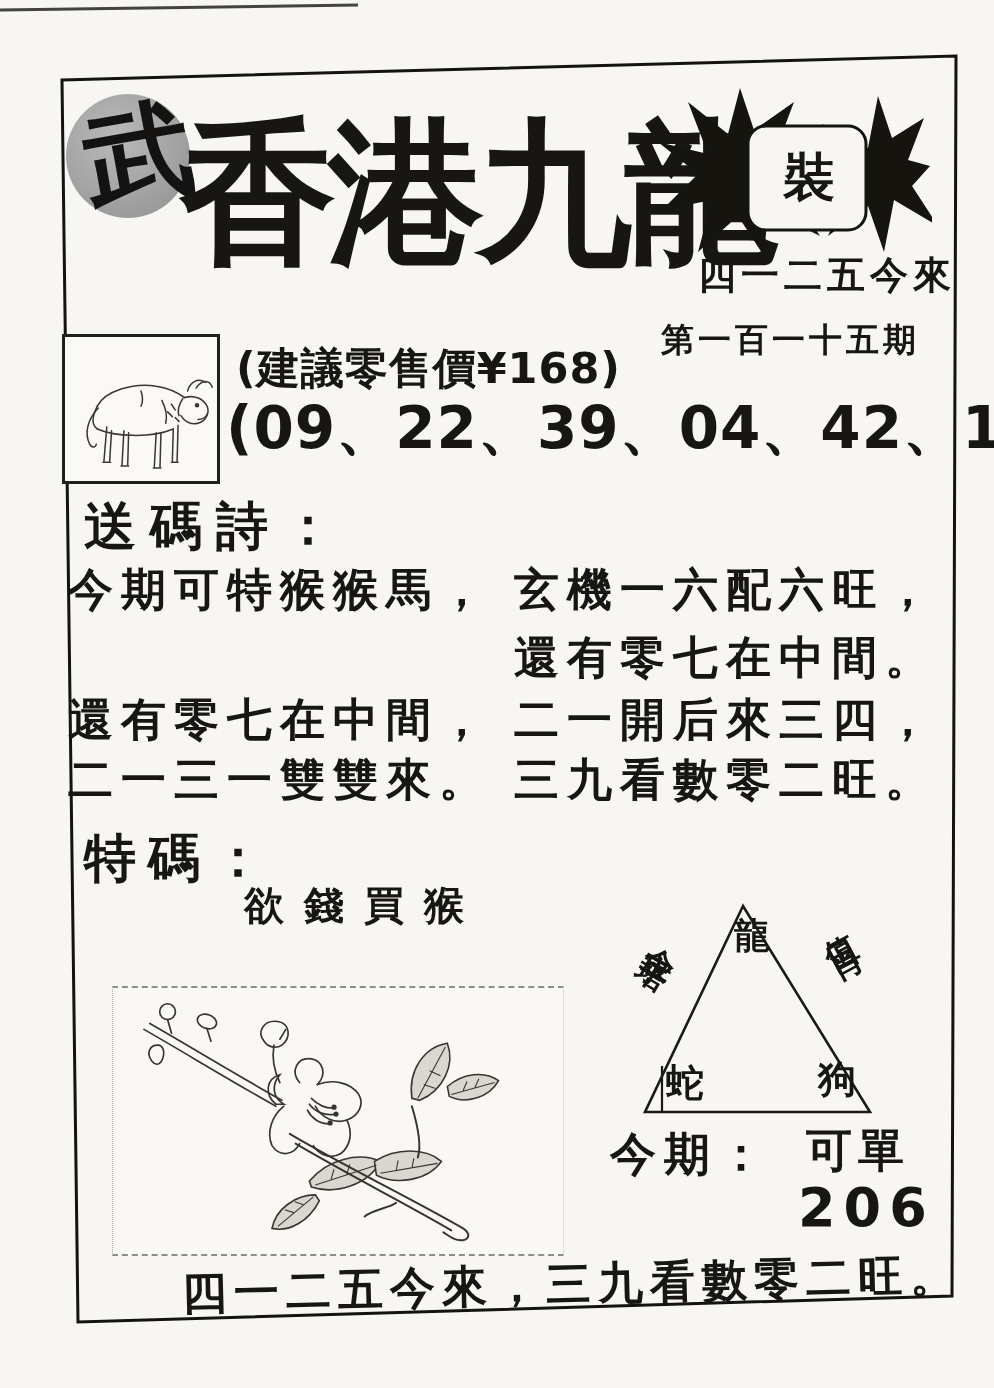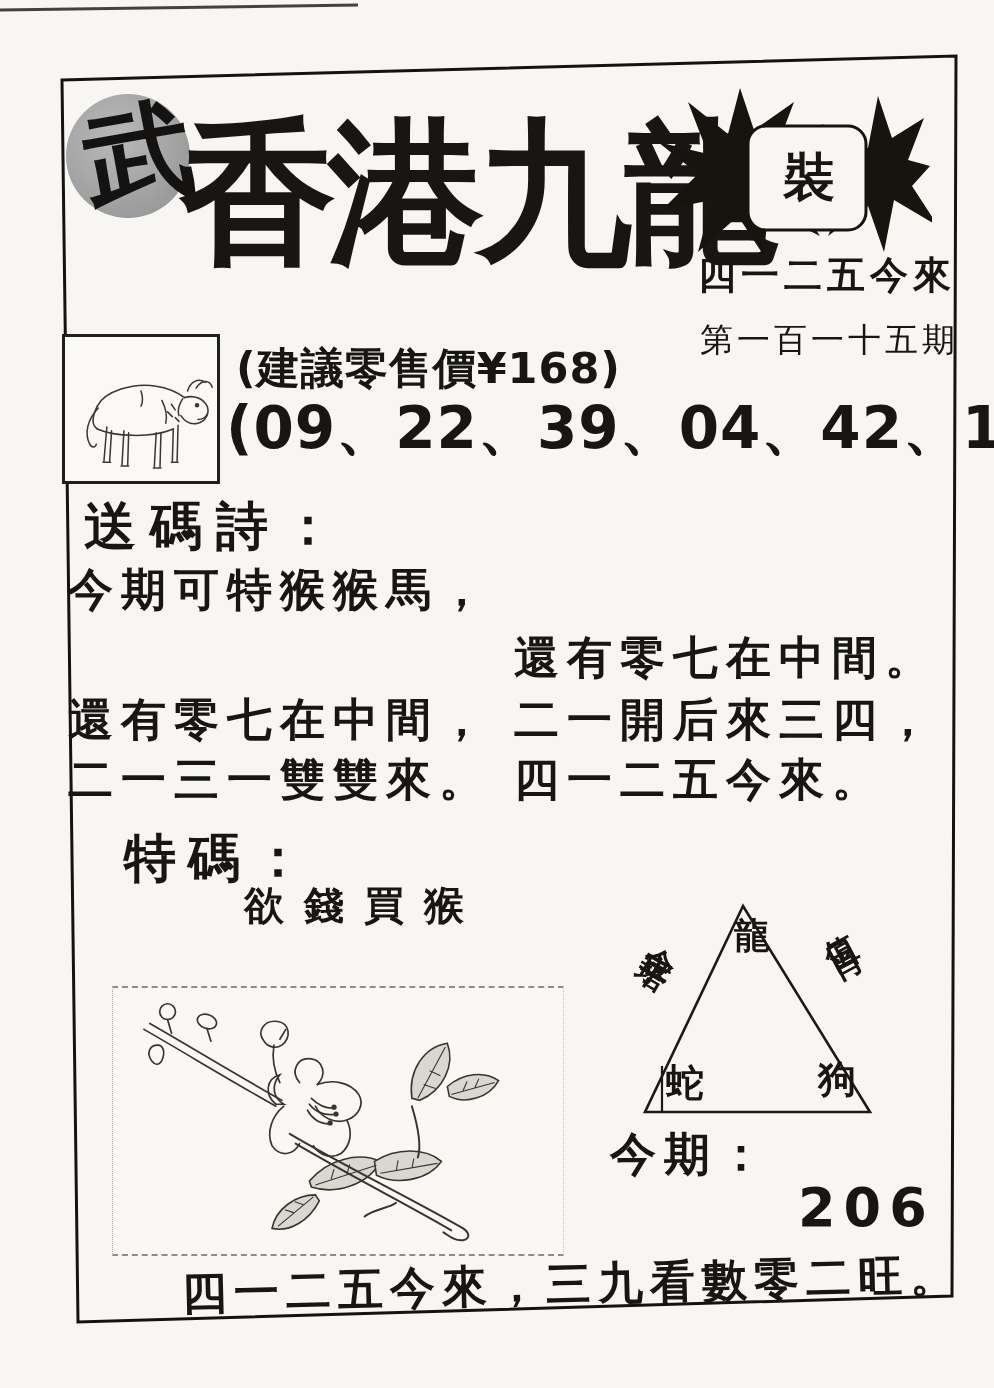--- a/index.html
+++ b/index.html
@@ -25,35 +25,35 @@
     font-weight:800;letter-spacing:-8px;white-space:nowrap;
   }
   .burst-svg{left:652px;top:84px;}
   .pack-label{
     left:750px;top:126px;width:118px;height:104px;
     display:flex;align-items:center;justify-content:center;
     font-size:52px;font-weight:800;
   }
   .subtitle{left:698px;top:250px;font-size:38px;font-weight:800;letter-spacing:5px;white-space:nowrap;}
   .price-line{left:236px;top:304px;font-size:43px;font-weight:600;letter-spacing:1px;white-space:nowrap;margin-top:36px;}
-  .issue-line{left:700px;top:318px;font-size:33px;font-weight:400;letter-spacing:4px;white-space:nowrap;}
+  .issue-line{left:661px;top:318px;font-size:33px;font-weight:700;letter-spacing:4px;white-space:nowrap;}
   
   .ox-box{
     left:62px;top:334px;width:158px;height:150px;background:#faf9f6;
     border:3px solid #20201e;box-sizing:border-box;
   }
   .numbers-line{left:226px;top:390px;font-size:58px;font-weight:600;letter-spacing:1px;white-space:nowrap;}
   
   .poem-header{left:84px;top:492px;font-size:52px;font-weight:800;letter-spacing:14px;white-space:nowrap;}
   .poem-line{font-size:45px;font-weight:700;white-space:nowrap;letter-spacing:8px;width:430px;}
   .pl{left:68px;}
   .pr{left:514px;}
   .row1{top:560px;} .row2{top:628px;} .row3{top:690px;} .row4{top:750px;}
   
-  .special-header{left:84px;top:824px;font-size:52px;font-weight:800;letter-spacing:12px;white-space:nowrap;margin-left:40px;}
+  .special-header{left:84px;top:824px;font-size:52px;font-weight:800;letter-spacing:12px;white-space:nowrap;}
   .special-phrase{left:244px;top:878px;font-size:40px;font-weight:800;letter-spacing:20px;white-space:nowrap;}
   
   .flower-box{
     left:112px;top:986px;width:452px;height:270px;box-sizing:border-box;
     border-top:2px dashed #8d8d89;border-bottom:2px dashed #8d8d89;
     border-left:1px dotted #b0aeaa;border-right:1px dotted #c5c3bf;
     background:#f9f8f4;
   }
   
   .pyramid-svg{left:612px;top:888px;}
@@ -127,23 +127,24 @@
   </div>
 
   <div class="abs numbers-line">(09、22、39、04、42、17)</div>
 
   <div class="abs poem-header callig">送碼詩：</div>
 
   <div class="abs poem-line pl row1">今期可特猴猴馬，</div>
   <div class="abs poem-line pl row3">還有零七在中間，</div>
   <div class="abs poem-line pl row4">二一三一雙雙來。</div>
 
+  <div class="abs poem-line pr row1">玄機一六配六旺，</div>
   <div class="abs poem-line pr row2">還有零七在中間。</div>
   <div class="abs poem-line pr row3">二一開后來三四，</div>
-  <div class="abs poem-line pr row4">四一二五今來。</div>
+  <div class="abs poem-line pr row4">三九看數零二旺。</div>
 
   <div class="abs special-header callig">特碼：</div>
   <div class="abs special-phrase callig">欲錢買猴</div>
 
   <div class="abs flower-box">
     <svg width="450" height="266" viewBox="0 0 450 270">
       <g fill="none" stroke="#37352f" stroke-width="1.7" stroke-linecap="round">
         <path d="M28,42 C70,66 112,92 162,120"></path>
         <path d="M34,36 C76,60 118,86 168,114"></path>
         <circle cx="52" cy="24" r="8"></circle>
@@ -191,17 +192,18 @@
     <polygon points="131,18 33,224 258,224" fill="none" stroke="#1b1a17" stroke-width="2.6"></polygon>
     <line x1="50" y1="178" x2="50" y2="224" stroke="#1b1a17" stroke-width="2.2"></line>
   </svg>
   <div class="abs py-apex callig">龍</div>
   <div class="abs py-bl callig">蛇</div>
   <div class="abs py-br callig">狗</div>
   <div class="abs py-side py-left callig">金字塔</div>
   <div class="abs py-side py-right callig">值日肖</div>
 
   <div class="abs f-period-label callig">今期：</div>
+  <div class="abs f-period-value callig">可單</div>
   <div class="abs f-code-value">206</div>
 
   <div class="abs bottom-line callig">四一二五今來，三九看數零二旺。</div>
 
 </div>
 
 </body></html>

